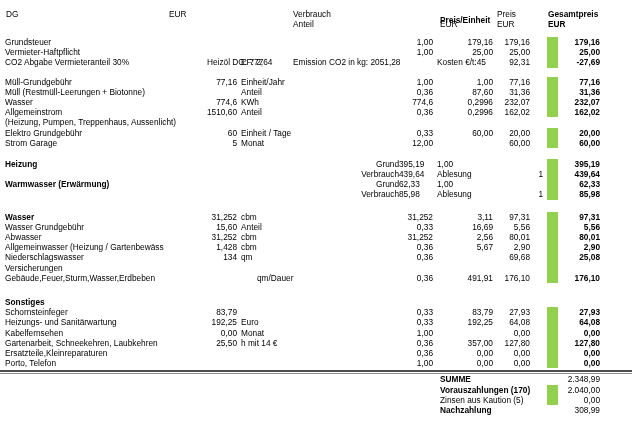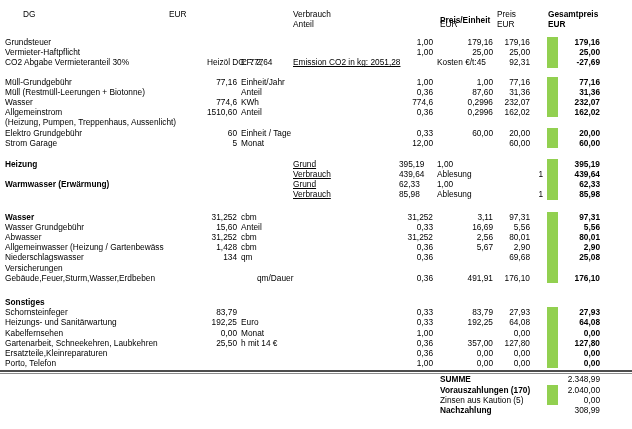--- a/index.html
+++ b/index.html
@@ -8,21 +8,21 @@
     width:632px;height:429px;
     background:#fff;
     font-family:"Liberation Sans", sans-serif;
     font-size:8.3px;
     color:#000;
     overflow:hidden;
   }
   
   .hdr{position:relative;height:33px;}
   .hdr span{position:absolute;white-space:nowrap;line-height:9px;}
-  .h-dg{left:23px;top:10px;}
+  .h-dg{left:6px;top:10px;}
   .h-eur{left:169px;top:10px;}
   .h-verb1{left:293px;top:10px;}
   .h-verb2{left:293px;top:20px;}
   .h-pe1{left:440px;top:16px;font-weight:bold;}
   .h-pe2{left:440px;top:20px;}
   .h-pr1{left:497px;top:10px;}
   .h-pr2{left:497px;top:20px;}
   .h-ges1{left:548px;top:10px;font-weight:bold;}
   .h-ges2{left:548px;top:20px;font-weight:bold;}
   
@@ -35,21 +35,21 @@
     line-height:10.2px;
     align-items:center;
   }
   .trow > div{white-space:nowrap;overflow:visible;}
   .c-label{text-align:left;}
   .c-label.b{font-weight:bold;}
   .c-amount{text-align:right;padding-left:39px;}
   .c-amount.al{text-align:left;}
   .c-unit{text-align:left;}
   .c-unit.ind{padding-left:16px;}
-  .c-mid{text-align:left;text-decoration:underline;}
+  .c-mid{text-align:right;}
   .c-verb{text-align:right;}
   .c-verb.vpad{padding-right:21px;}
   .c-pe{text-align:right;}
   .c-pe.pel{text-align:left;}
   .c-preis{text-align:right;}
   .c-mark{text-align:right;padding-right:2px;}
   .c-bar{height:100%;}
   .c-bar.on{background:var(--bar);}
   .c-ges{text-align:right;font-weight:bold;}
   .gap{width:100%;}

